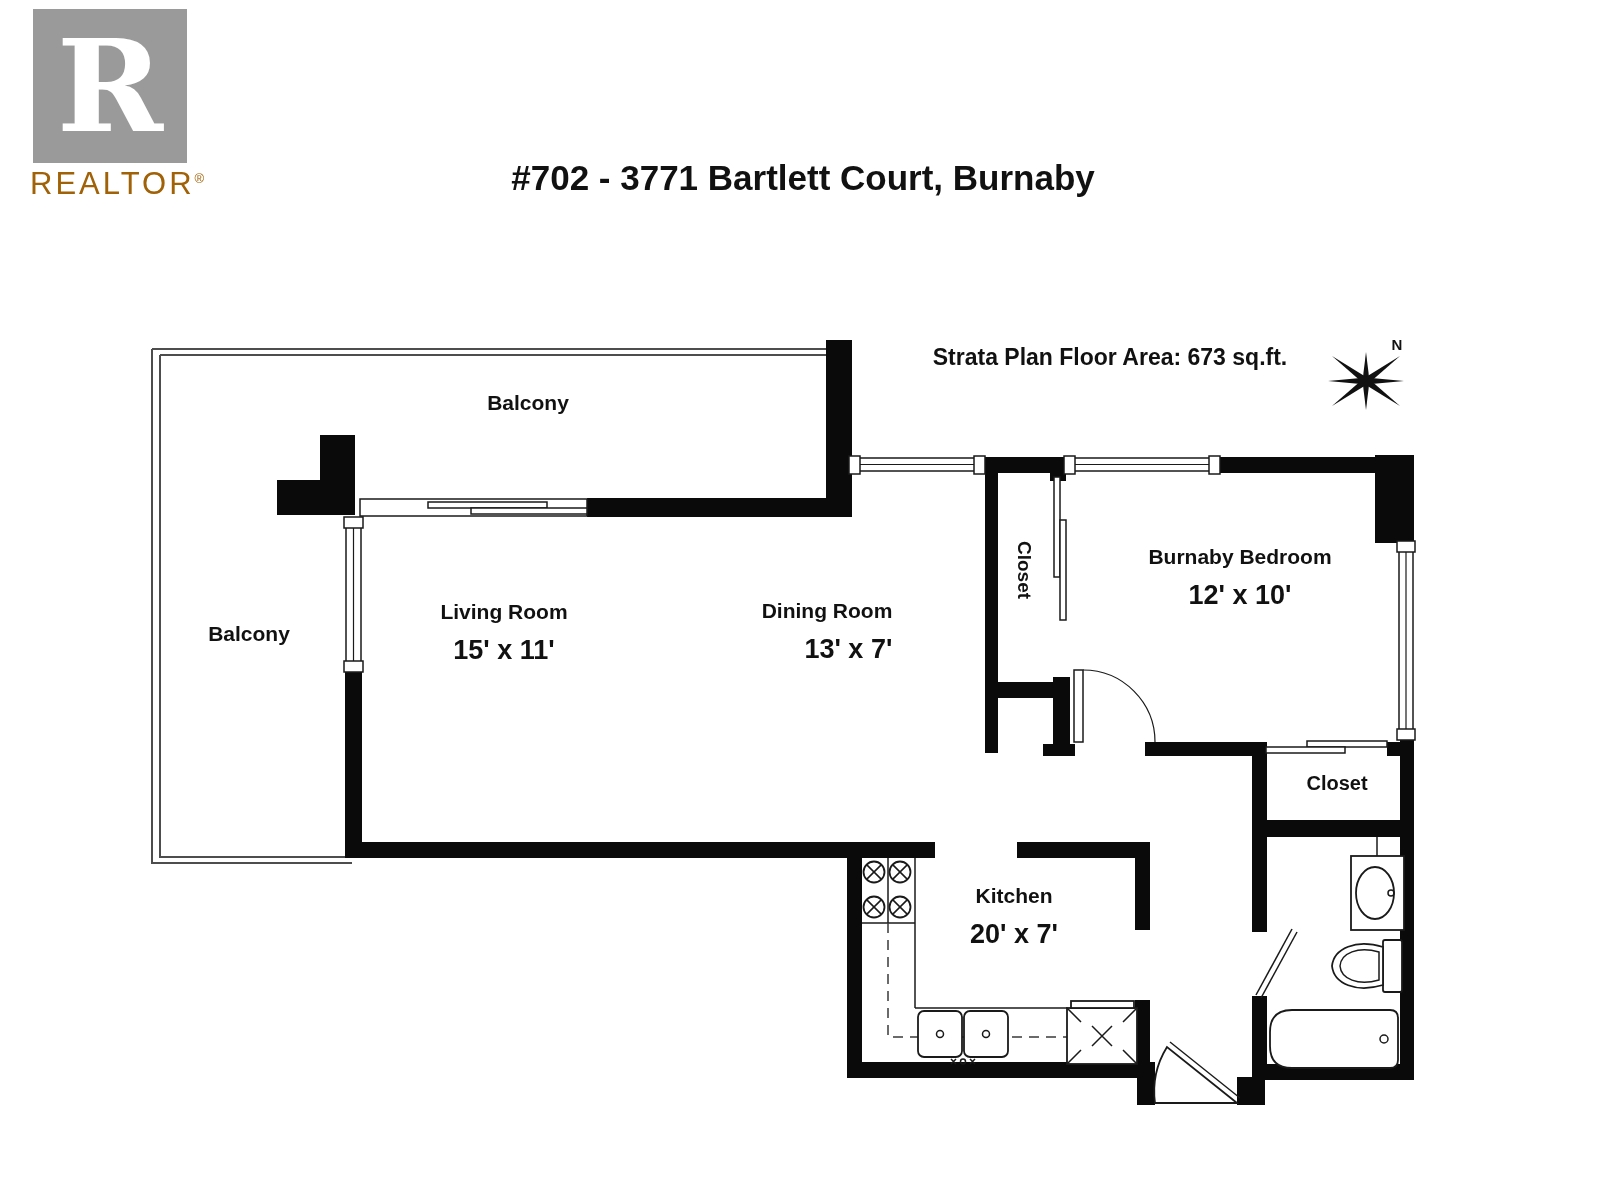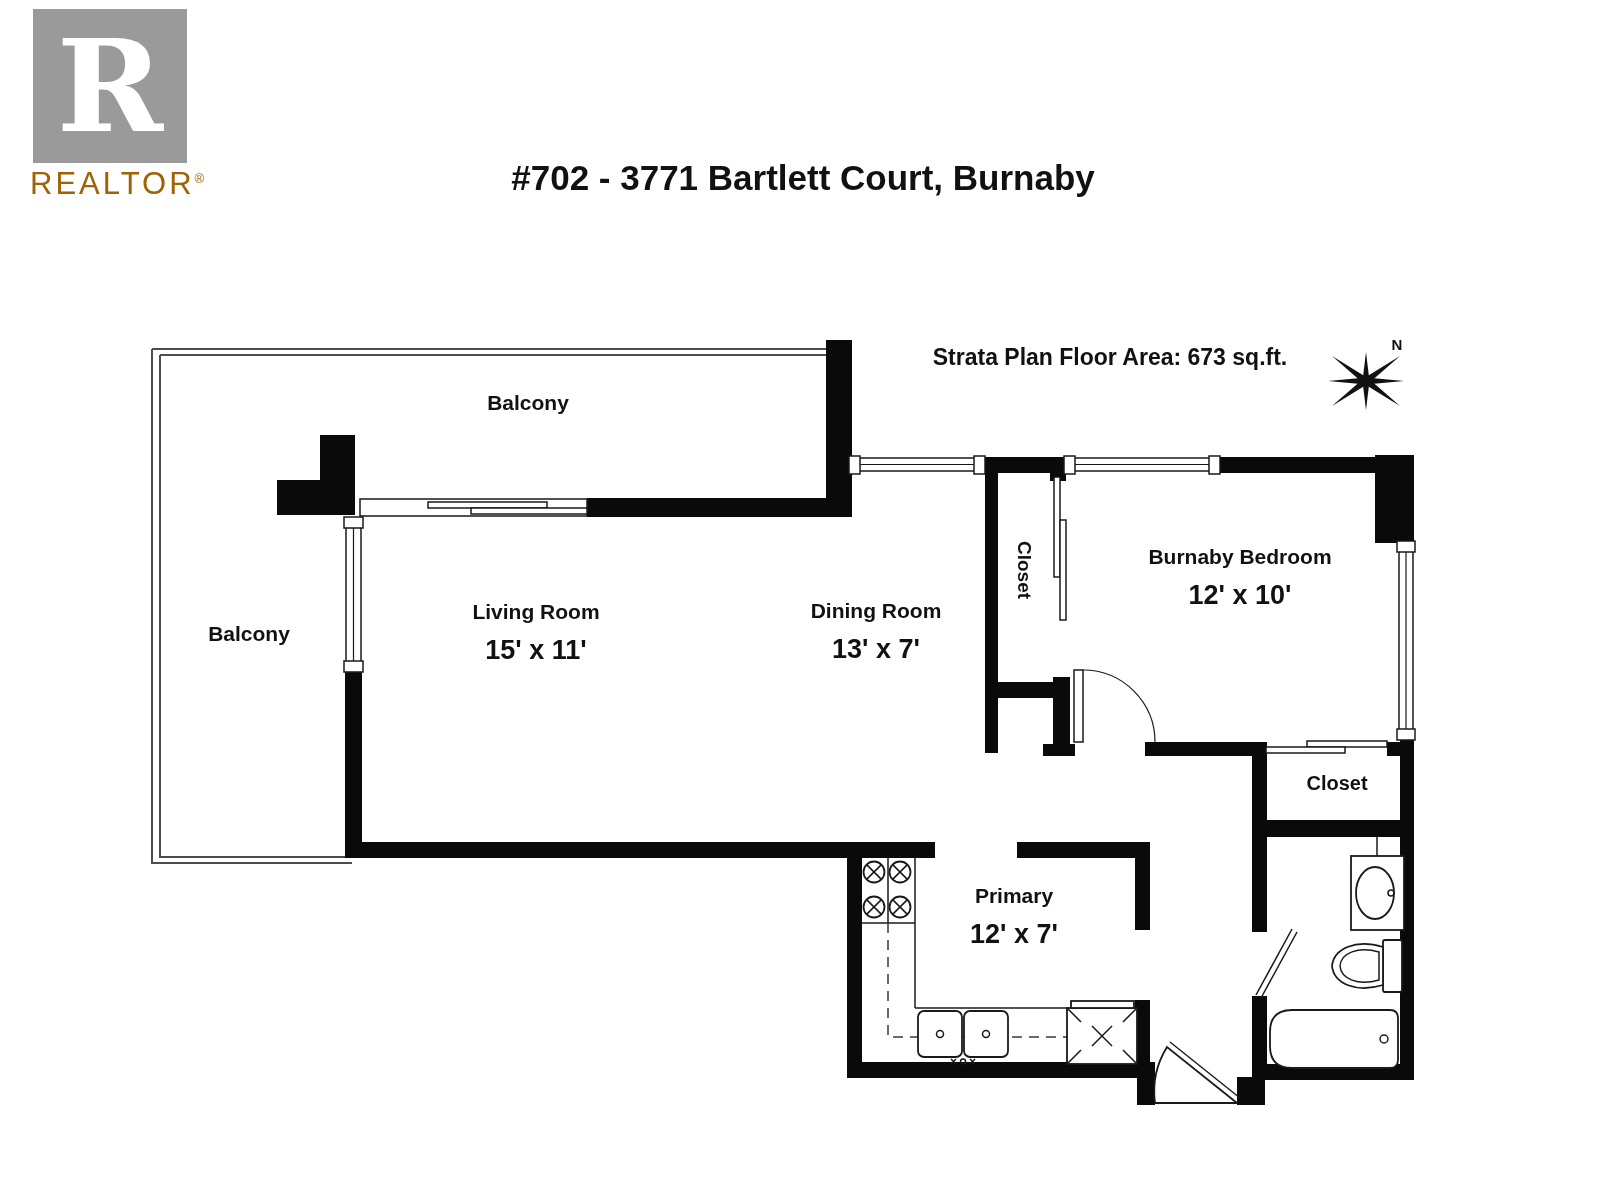--- a/index.html
+++ b/index.html
@@ -200,37 +200,37 @@
       <polygon class="star" points="1400,356 1363.5,378.5 1368.5,383.5"></polygon>
       <polygon class="star" points="1332,406 1363.5,378.5 1368.5,383.5"></polygon>
       <polygon class="star" points="1332,356 1368.5,378.5 1363.5,383.5"></polygon>
       <polygon class="star" points="1400,406 1368.5,378.5 1363.5,383.5"></polygon>
     </g>
   </svg>
 
   <div class="lbl" style="left:528px;top:403px;">Balcony</div>
   <div class="lbl" style="left:249px;top:634px;">Balcony</div>
 
-  <div class="lbl" style="left:536px;top:633px;">
+  <div class="lbl" style="left:504px;top:633px;">
     <span>Living Room</span>
     <span class="dims">15' x 11'</span>
   </div>
 
-  <div class="lbl" style="left:876px;top:632px;">
+  <div class="lbl" style="left:827px;top:632px;text-align:right;">
     <span>Dining Room</span>
     <span class="dims">13' x 7'</span>
   </div>
 
   <div class="lbl vertical" style="left:1024px;top:570px;">Closet</div>
 
   <div class="lbl" style="left:1240px;top:578px;">
     <span>Burnaby Bedroom</span>
     <span class="dims">12' x 10'</span>
   </div>
 
   <div class="lbl small" style="left:1337px;top:783px;">Closet</div>
 
   <div class="lbl" style="left:1014px;top:917px;">
-    <span>Primary</span>
-    <span class="dims">12' x 7'</span>
+    <span>Kitchen</span>
+    <span class="dims">20' x 7'</span>
   </div>
 
 </div>
 
 </body></html>

